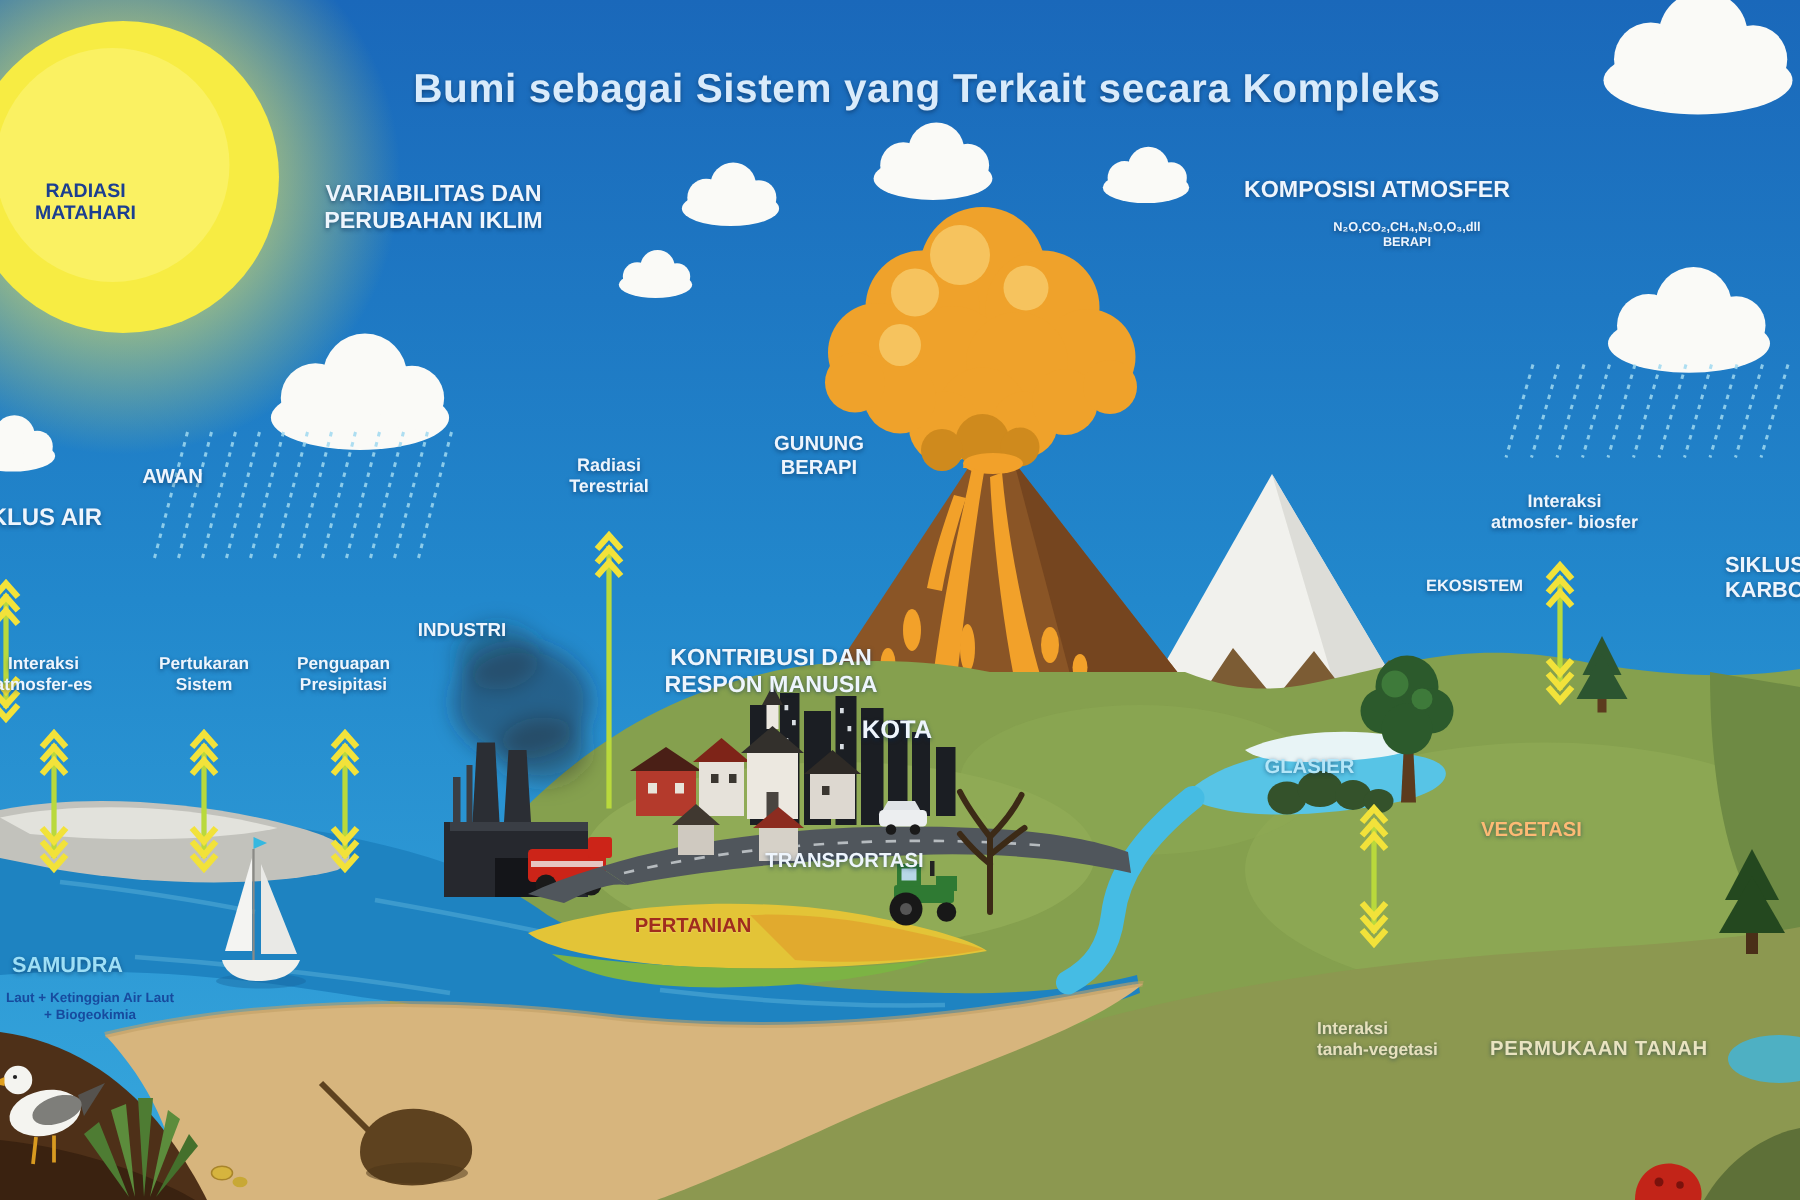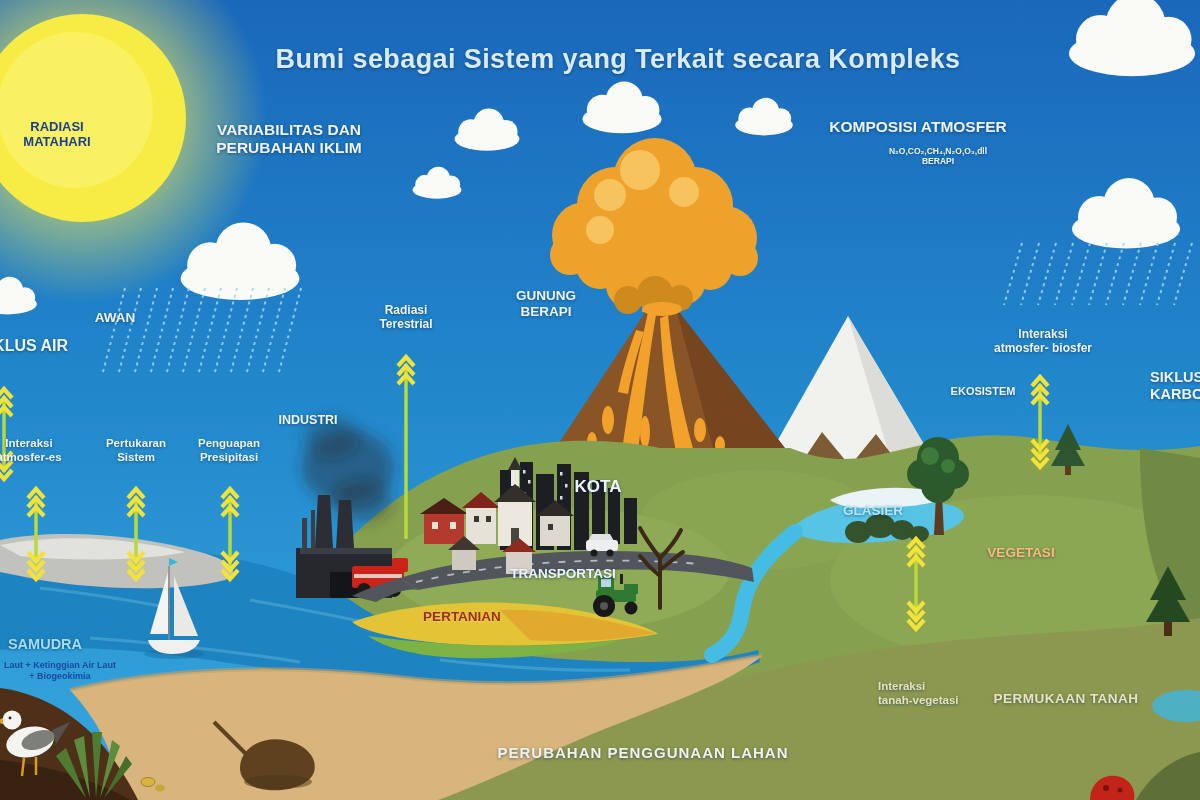--- a/index.html
+++ b/index.html
@@ -388,26 +388,27 @@
 <div class="lbl" id="lab-ekosistem">EKOSISTEM</div>
 <div class="lbl la" id="lab-siklus-karbon">SIKLUS
 KARBON</div>
 <div class="lbl" id="lab-industri">INDUSTRI</div>
 <div class="lbl" id="lab-inter-es">Interaksi
 atmosfer-es</div>
 <div class="lbl" id="lab-pertukaran">Pertukaran
 Sistem</div>
 <div class="lbl" id="lab-penguapan">Penguapan
 Presipitasi</div>
+<div class="lbl" id="lab-kontribusi">KONTRIBUSI DAN
+RESPON MANUSIA</div>
 <div class="lbl" id="lab-kota">KOTA</div>
 <div class="lbl" id="lab-glasier">GLASIER</div>
 <div class="lbl" id="lab-vegetasi">VEGETASI</div>
 <div class="lbl" id="lab-transportasi">TRANSPORTASI</div>
 <div class="lbl" id="lab-pertanian">PERTANIAN</div>
 <div class="lbl" id="lab-samudra">SAMUDRA</div>
 <div class="lbl" id="lab-samudra-detail">Laut + Ketinggian Air Laut
 + Biogeokimia</div>
 <div class="lbl la" id="lab-inter-tanah">Interaksi
 tanah-vegetasi</div>
 <div class="lbl" id="lab-permukaan">PERMUKAAN TANAH</div>
-<div class="lbl" id="lab-perubahan">PERUBAHAN PENGGUNAAN LAHAN</div>
 
 </div>
 
 </body></html>

